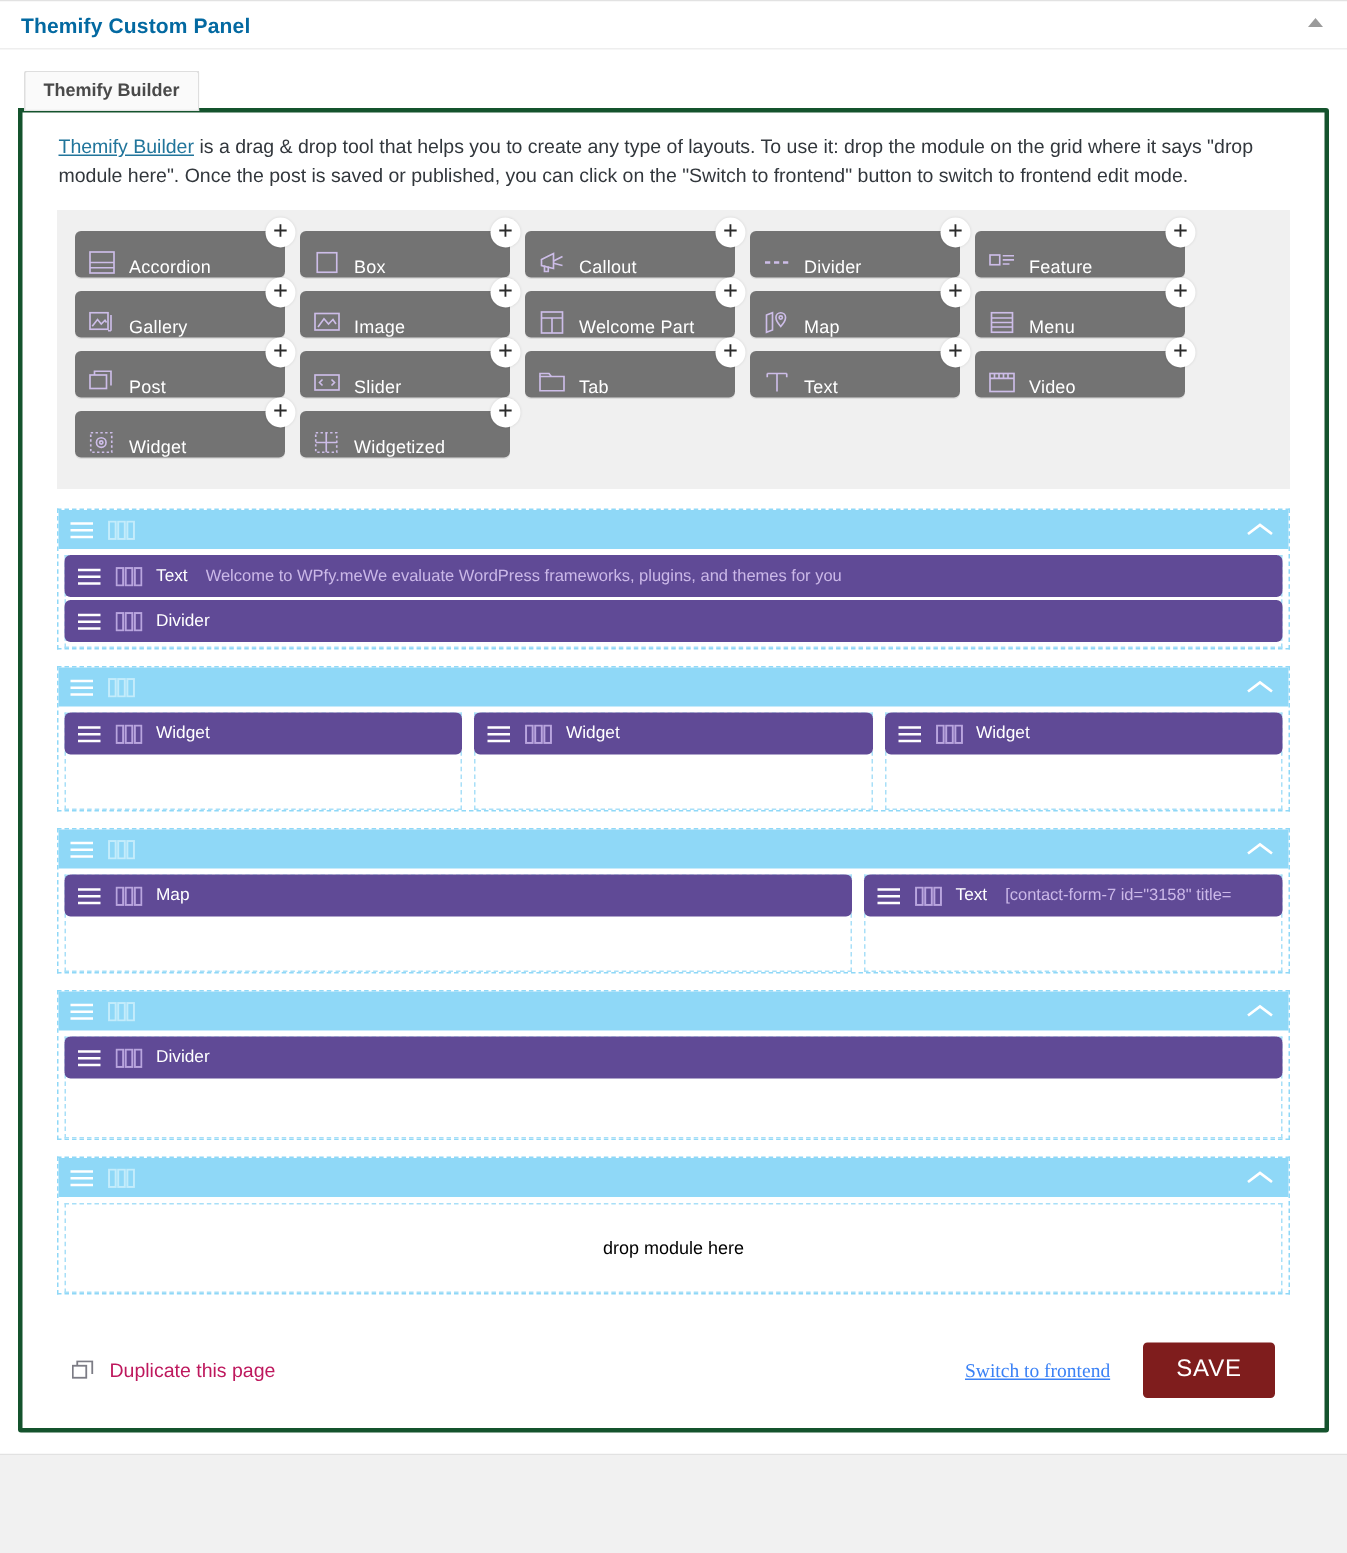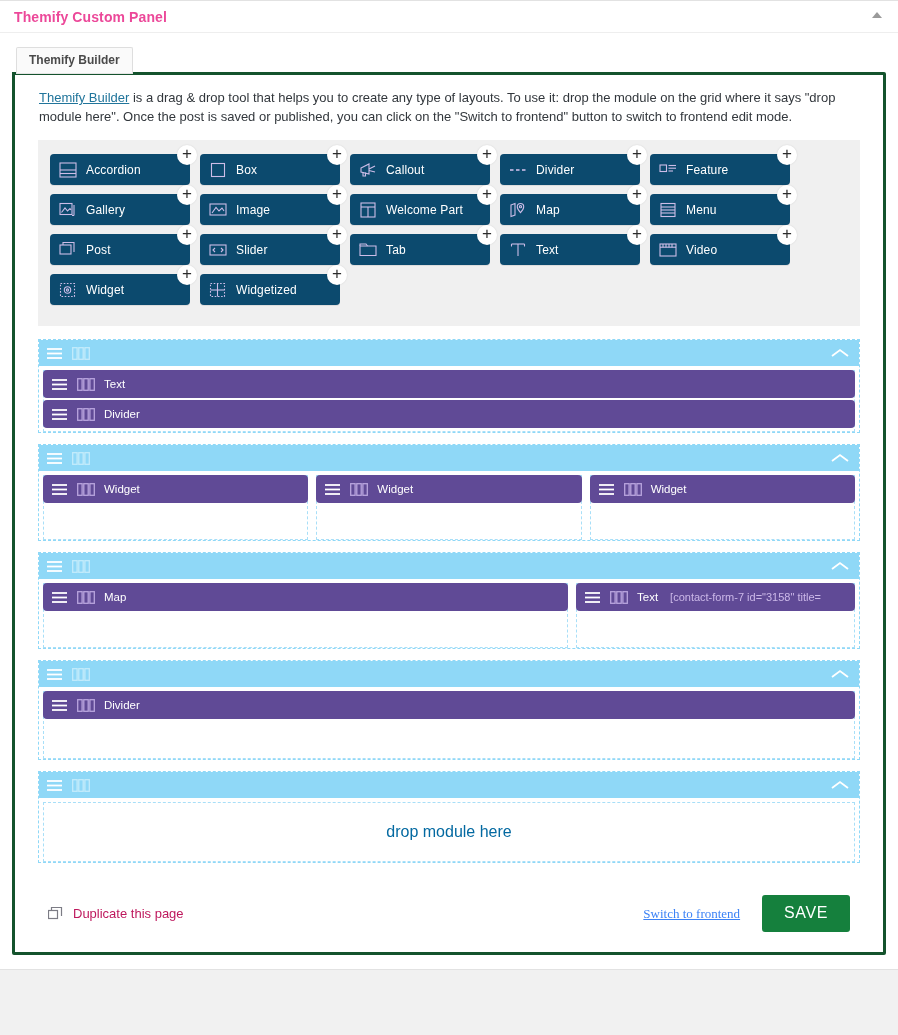--- a/index.html
+++ b/index.html
@@ -24,21 +24,21 @@
     display: flex;
     align-items: center;
     padding: 0 14px 0 14px;
     border-bottom: 1px solid #eeeeee;
     background: #fff;
     position: relative;
   }
   .mb-title {
     font-size: 14px;
     font-weight: bold;
-    color: #ec4899;
+    color: #0369a1;
     letter-spacing: .1px;
   }
   .mb-toggle {
     position: absolute;
     right: 16px; top: 11px;
     width: 0; height: 0;
     border-left: 5px solid transparent;
     border-right: 5px solid transparent;
     border-bottom: 6px solid #9a9a9a;
     cursor: pointer;
@@ -100,24 +100,24 @@
     gap: 0;
   }
   .pal-cell {
     width: 150px;
     margin: 0 0 9px 0;
     position: relative;
     padding-right: 10px;
   }
   .pal-btn {
     height: 31px;
-    background: #0c4a6e;
+    background: #737373;
     border-radius: 4px;
     display: flex;
-    align-items: center;
+    align-items: flex-end;
     padding-left: 8px;
     cursor: move;
     box-shadow: 0 1px 0 rgba(0,0,0,.08);
   }
   .pal-icon {
     width: 20px; height: 20px;
     margin-right: 8px;
     flex: 0 0 20px;
     display: flex;
     align-items: center;
@@ -213,22 +213,22 @@
     text-overflow: clip;
     flex: 1 1 auto;
   }
 
   .row-stack .module { margin-bottom: 3px; }
   .dropzone {
     min-height: 58px;
     display: flex;
     align-items: center;
     justify-content: center;
-    color: #0369a1;
-    font-size: 16px;
+    color: #000000;
+    font-size: 12px;
   }
   .col-pad { height: 36px; }
 
   
   .mb-footer {
     display: flex;
     align-items: center;
     padding: 18px 10px 8px 10px;
     margin: 14px 9px 0 9px;
   }
@@ -247,21 +247,21 @@
   }
   .switch-front {
     font-size: 13px;
     color: #3b82f6;
     text-decoration: underline;
     margin-right: 22px;
     cursor: pointer;
     font-family: Liberation Serif, serif;
   }
   .save-btn {
-    background: #15803d;
+    background: #7f1d1d;
     color: #fff;
     border: none;
     border-radius: 3px;
     font-size: 16px;
     letter-spacing: .6px;
     padding: 9px 22px 10px 22px;
     cursor: pointer;
     font-family: "Liberation Sans", sans-serif;
   }
 </style>
@@ -550,20 +550,21 @@
                     </svg>
                   </span>
                   <span class="h-icon">
                     <svg width="18" height="13" viewBox="0 0 18 13">
                       <rect x="0.7" y="0.7" width="4.4" height="11.6" fill="none" stroke="#b9a5de" stroke-width="1.3"></rect>
                       <rect x="6.8" y="0.7" width="4.4" height="11.6" fill="none" stroke="#b9a5de" stroke-width="1.3"></rect>
                       <rect x="12.9" y="0.7" width="4.4" height="11.6" fill="none" stroke="#b9a5de" stroke-width="1.3"></rect>
                     </svg>
                   </span>
                   <span class="mod-name">Text</span>
+                  <span class="mod-excerpt">Welcome to WPfy.meWe evaluate WordPress frameworks, plugins, and themes for you</span>
                 </div>
                 <div class="module">
                   <span class="h-icon">
                     <svg width="17" height="13" viewBox="0 0 17 13">
                       <line x1="1" y1="2" x2="16" y2="2" stroke="#ffffff" stroke-width="1.8"></line>
                       <line x1="1" y1="6.5" x2="16" y2="6.5" stroke="#ffffff" stroke-width="1.8"></line>
                       <line x1="1" y1="11" x2="16" y2="11" stroke="#ffffff" stroke-width="1.8"></line>
                     </svg>
                   </span>
                   <span class="h-icon">

